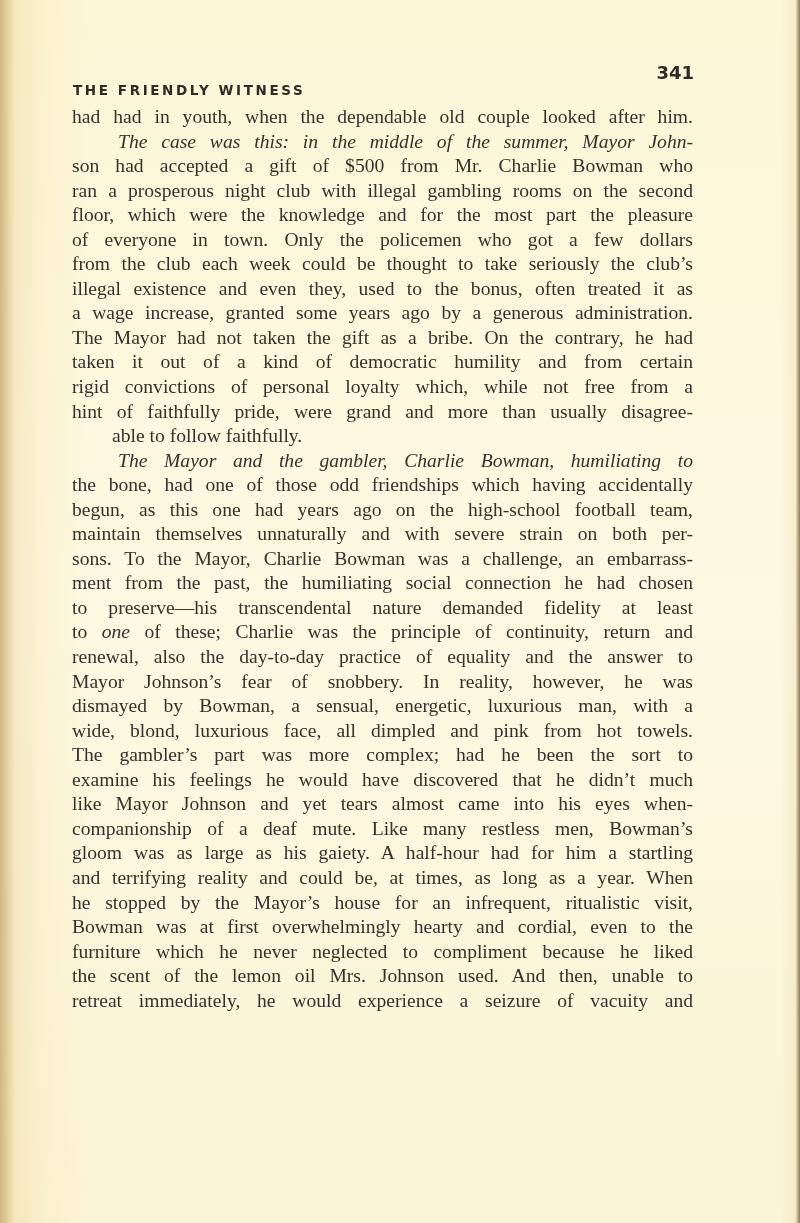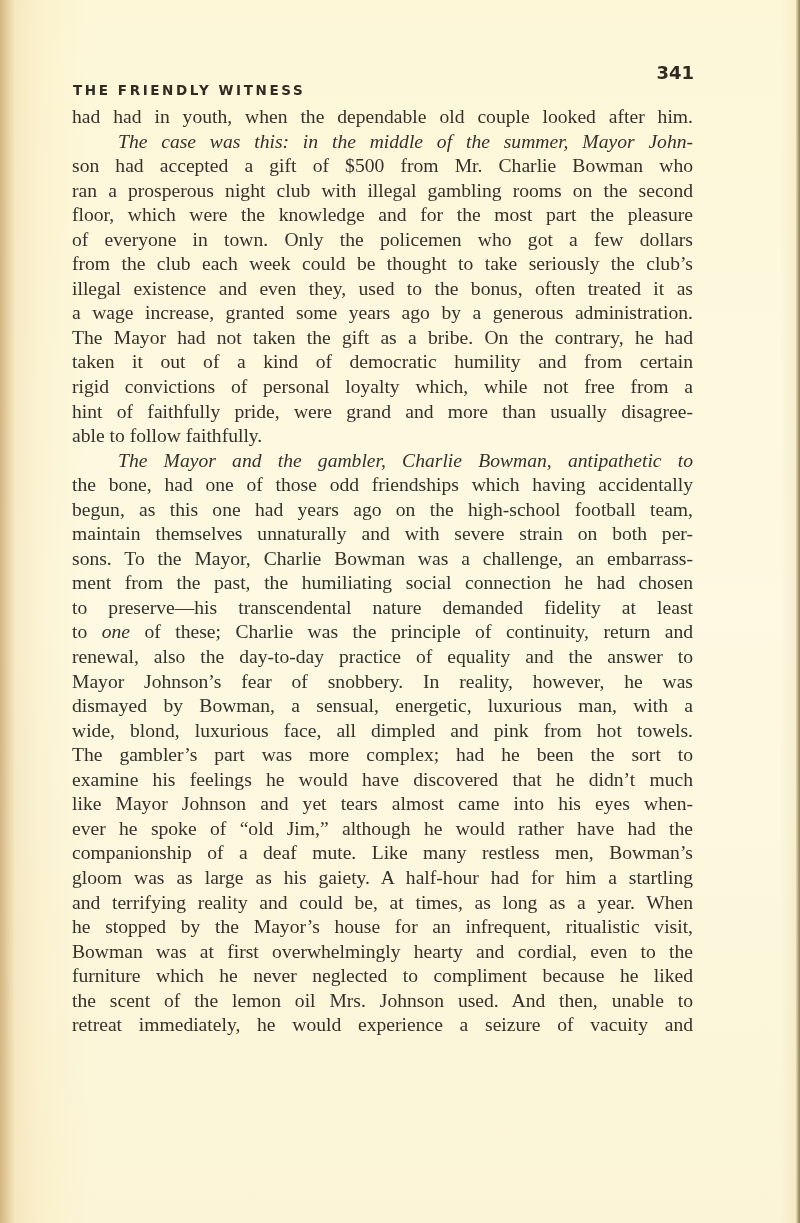--- a/index.html
+++ b/index.html
@@ -75,20 +75,21 @@
     }
     .line {
       display: block;
       white-space: nowrap;
       text-align: justify;
       text-align-last: justify;
       height: 24.55px;
     }
     .line.last {
       text-align-last: left;
+      margin-left: 40px;
     }
     .line.indent {
       padding-left: 46px;
       font-style: italic;
     }
     .it {
       font-style: italic;
     }
   </style>
 </head>
@@ -111,36 +112,35 @@
     <span class="line">floor, which were the knowledge and for the most part the pleasure</span>
     <span class="line">of everyone in town. Only the policemen who got a few dollars</span>
     <span class="line">from the club each week could be thought to take seriously the club’s</span>
     <span class="line">illegal existence and even they, used to the bonus, often treated it as</span>
     <span class="line">a wage increase, granted some years ago by a generous administration.</span>
     <span class="line">The Mayor had not taken the gift as a bribe. On the contrary, he had</span>
     <span class="line">taken it out of a kind of democratic humility and from certain</span>
     <span class="line">rigid convictions of personal loyalty which, while not free from a</span>
     <span class="line">hint of faithfully pride, were grand and more than usually disagree-</span>
     <span class="line last">able to follow faithfully.</span>
-    <span class="line indent">The Mayor and the gambler, Charlie Bowman, antipathetic to</span>
+    <span class="line indent">The Mayor and the gambler, Charlie Bowman, humiliating to</span>
     <span class="line">the bone, had one of those odd friendships which having accidentally</span>
     <span class="line">begun, as this one had years ago on the high-school football team,</span>
     <span class="line">maintain themselves unnaturally and with severe strain on both per-</span>
     <span class="line">sons. To the Mayor, Charlie Bowman was a challenge, an embarrass-</span>
     <span class="line">ment from the past, the humiliating social connection he had chosen</span>
     <span class="line">to preserve—his transcendental nature demanded fidelity at least</span>
     <span class="line"><span>to </span><span class="it">one</span><span> of these; Charlie was the principle of continuity, return and</span></span>
     <span class="line">renewal, also the day-to-day practice of equality and the answer to</span>
     <span class="line">Mayor Johnson’s fear of snobbery. In reality, however, he was</span>
     <span class="line">dismayed by Bowman, a sensual, energetic, luxurious man, with a</span>
     <span class="line">wide, blond, luxurious face, all dimpled and pink from hot towels.</span>
     <span class="line">The gambler’s part was more complex; had he been the sort to</span>
     <span class="line">examine his feelings he would have discovered that he didn’t much</span>
     <span class="line">like Mayor Johnson and yet tears almost came into his eyes when-</span>
-    <span class="line">ever he spoke of “old Jim,” although he would rather have had the</span>
     <span class="line">companionship of a deaf mute. Like many restless men, Bowman’s</span>
     <span class="line">gloom was as large as his gaiety. A half-hour had for him a startling</span>
     <span class="line">and terrifying reality and could be, at times, as long as a year. When</span>
     <span class="line">he stopped by the Mayor’s house for an infrequent, ritualistic visit,</span>
     <span class="line">Bowman was at first overwhelmingly hearty and cordial, even to the</span>
     <span class="line">furniture which he never neglected to compliment because he liked</span>
     <span class="line">the scent of the lemon oil Mrs. Johnson used. And then, unable to</span>
     <span class="line">retreat immediately, he would experience a seizure of vacuity and</span>
   </div>
 </div>

